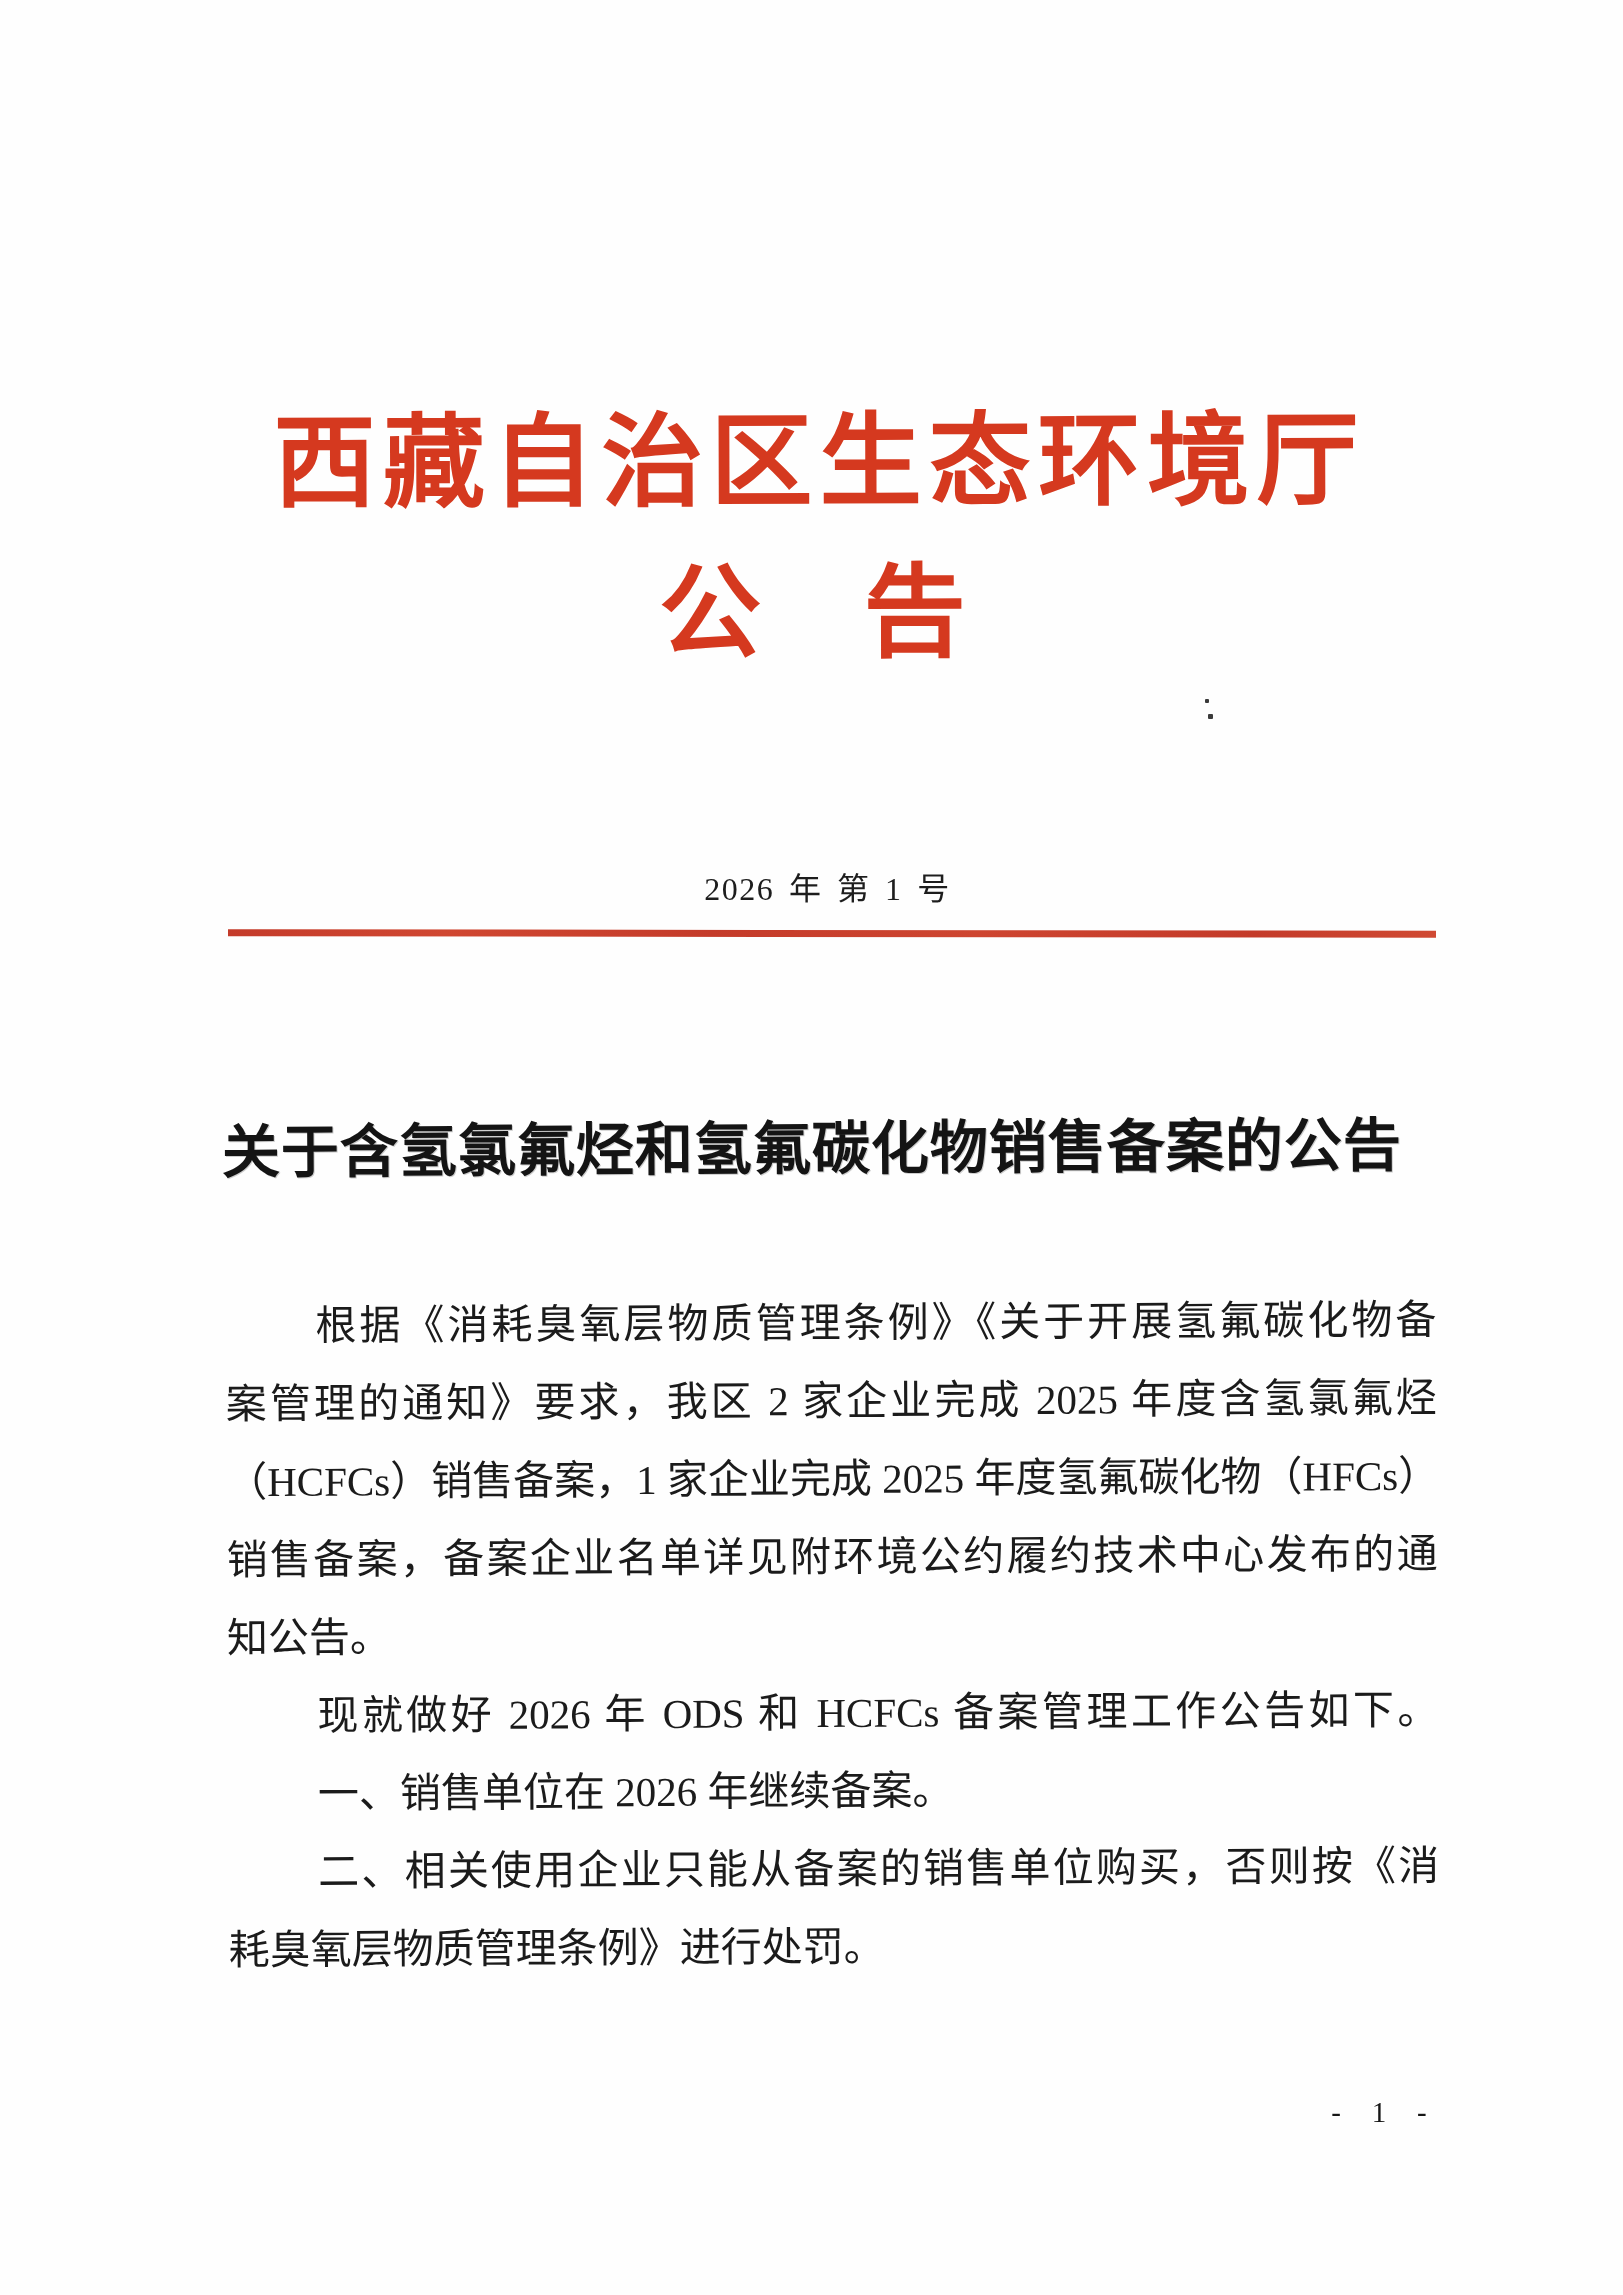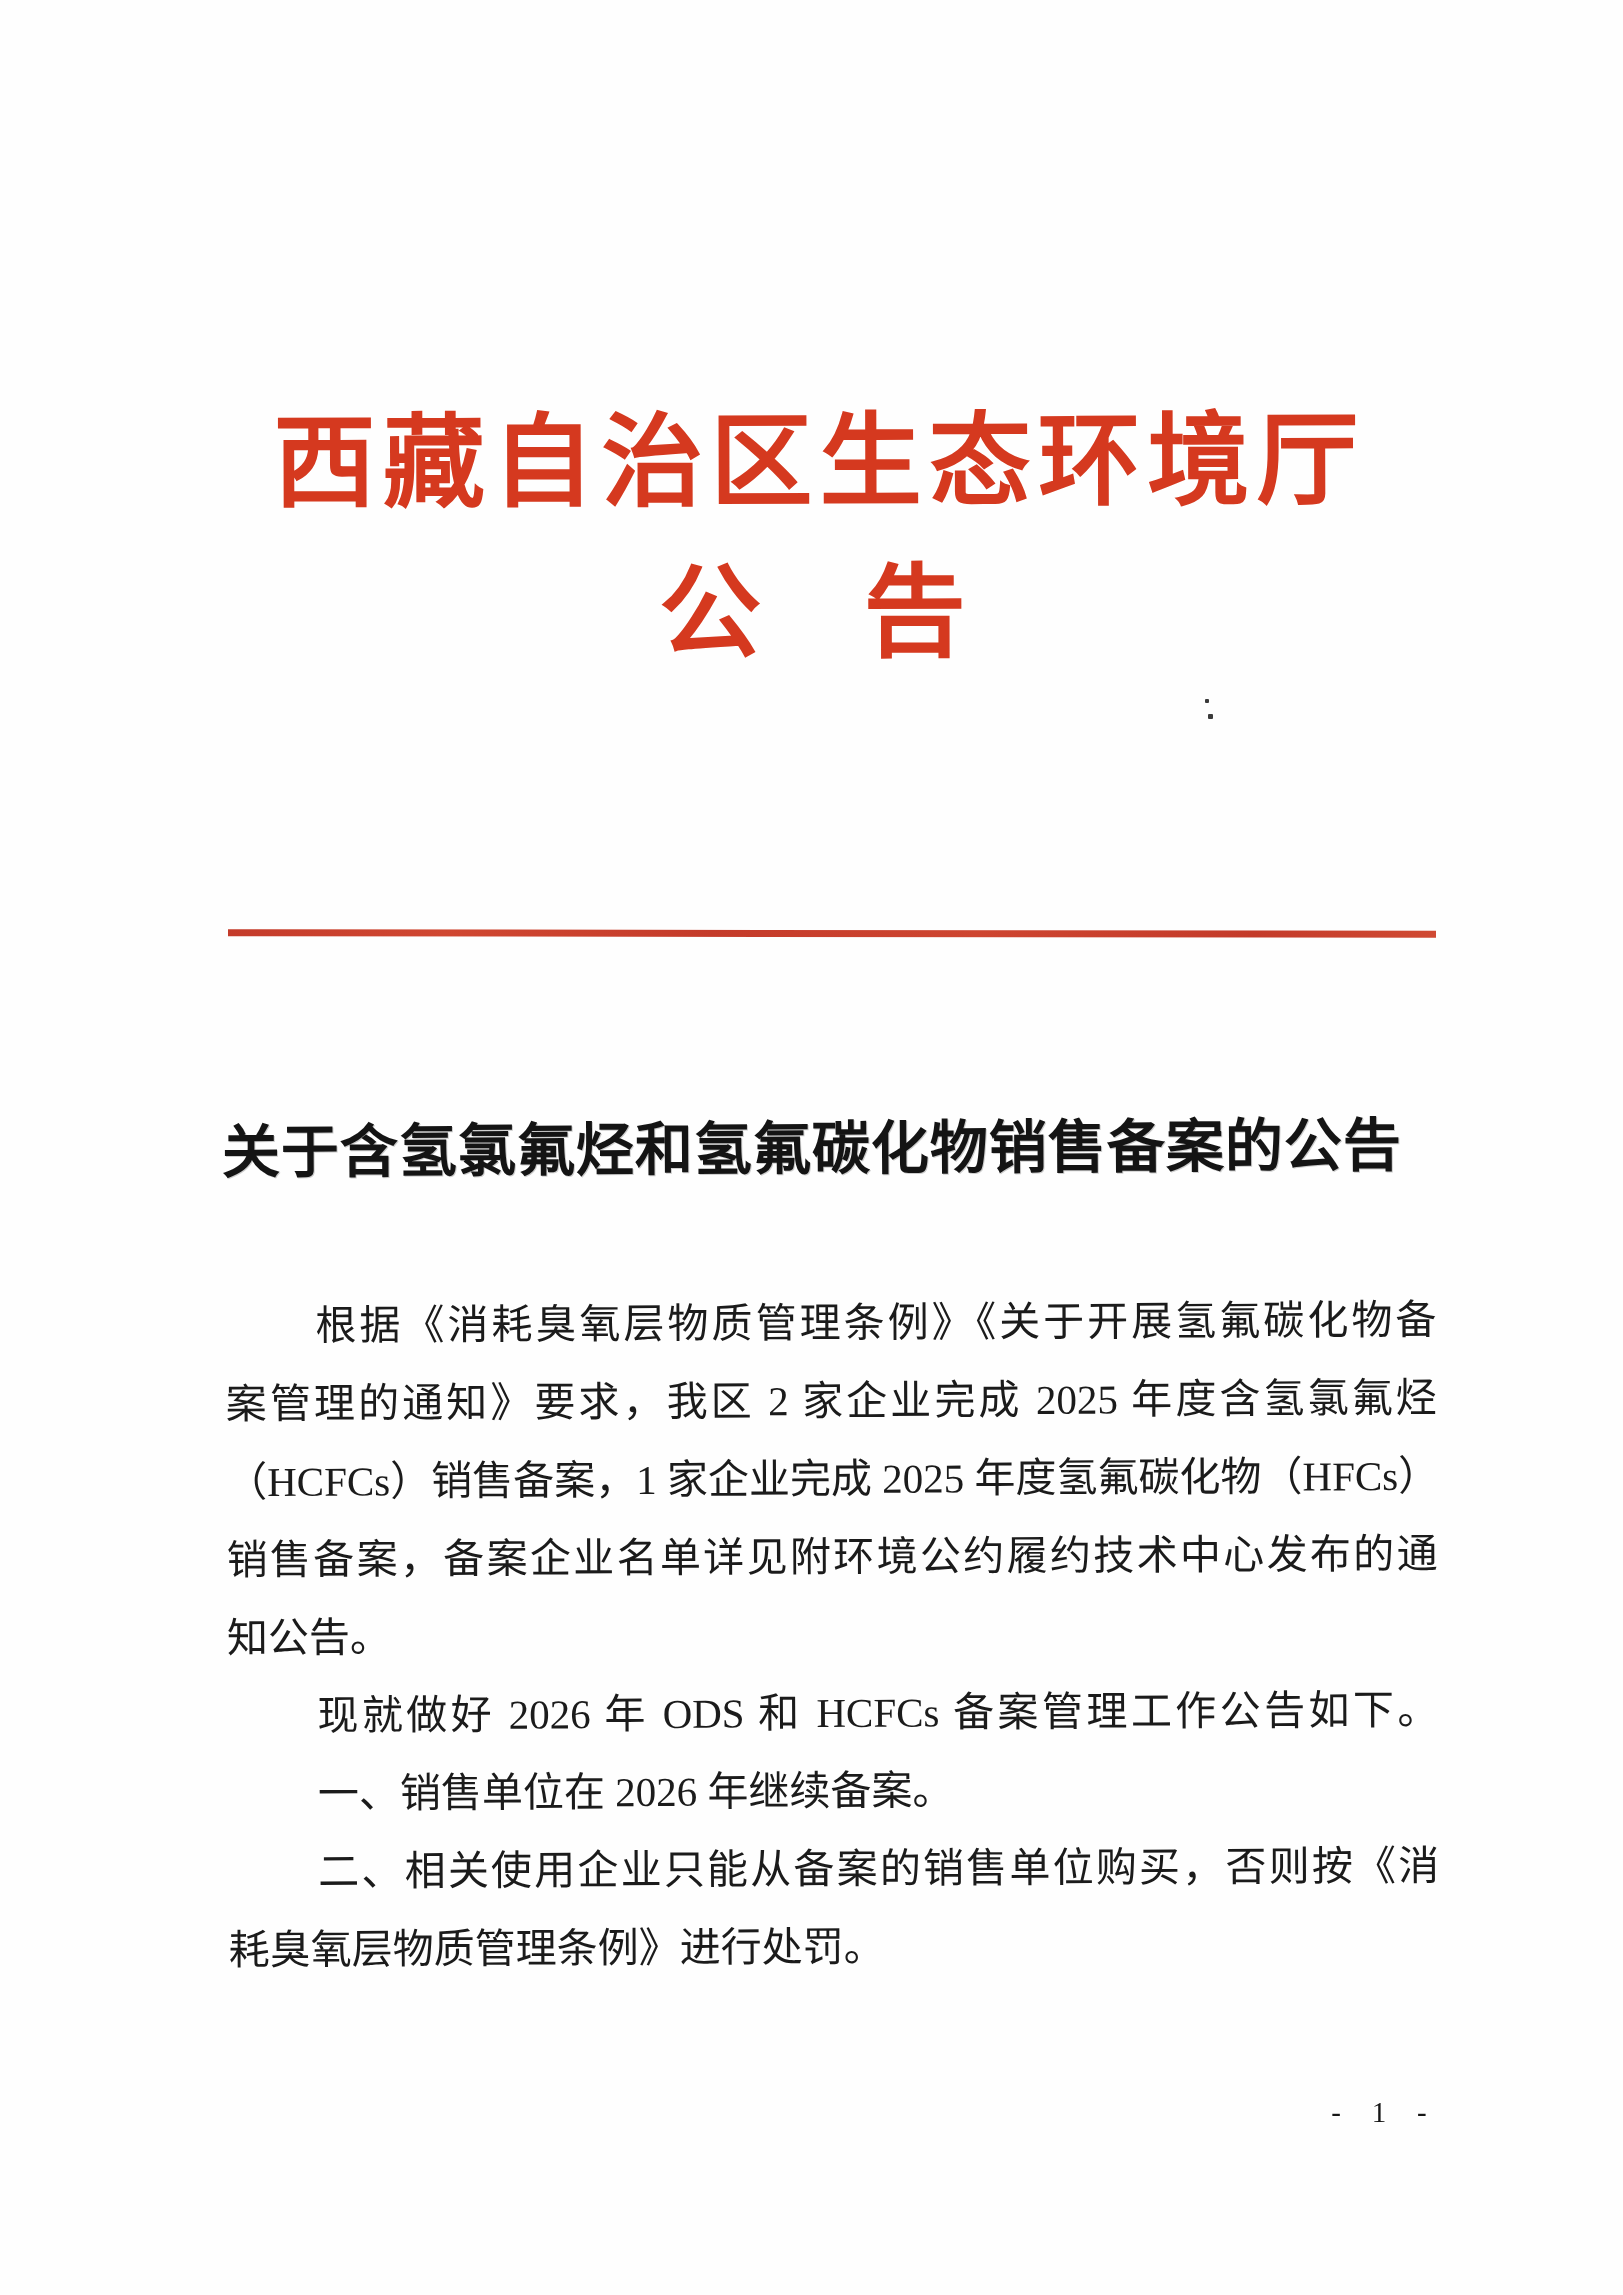--- a/index.html
+++ b/index.html
@@ -129,20 +129,21 @@
 </style>
 </head>
 <body>
 
 <div class="page">
 
   <div class="issuer">西藏自治区生态环境厅</div>
 
   <div class="doc-type">公 告</div>
 
+  <div class="issue-no">2026 年 第 1 号</div>
 
   <div class="red-rule"></div>
 
   <div class="doc-title">关于含氢氯氟烃和氢氟碳化物销售备案的公告</div>
 
   <div class="body-block">
     <div class="ln indent just">根据《消耗臭氧层物质管理条例》《关于开展氢氟碳化物备</div>
     <div class="ln just">案管理的通知》要求，我区 2 家企业完成 2025 年度含氢氯氟烃</div>
     <div class="ln just">（HCFCs）销售备案，1 家企业完成 2025 年度氢氟碳化物（HFCs）</div>
     <div class="ln just">销售备案，备案企业名单详见附环境公约履约技术中心发布的通</div>

